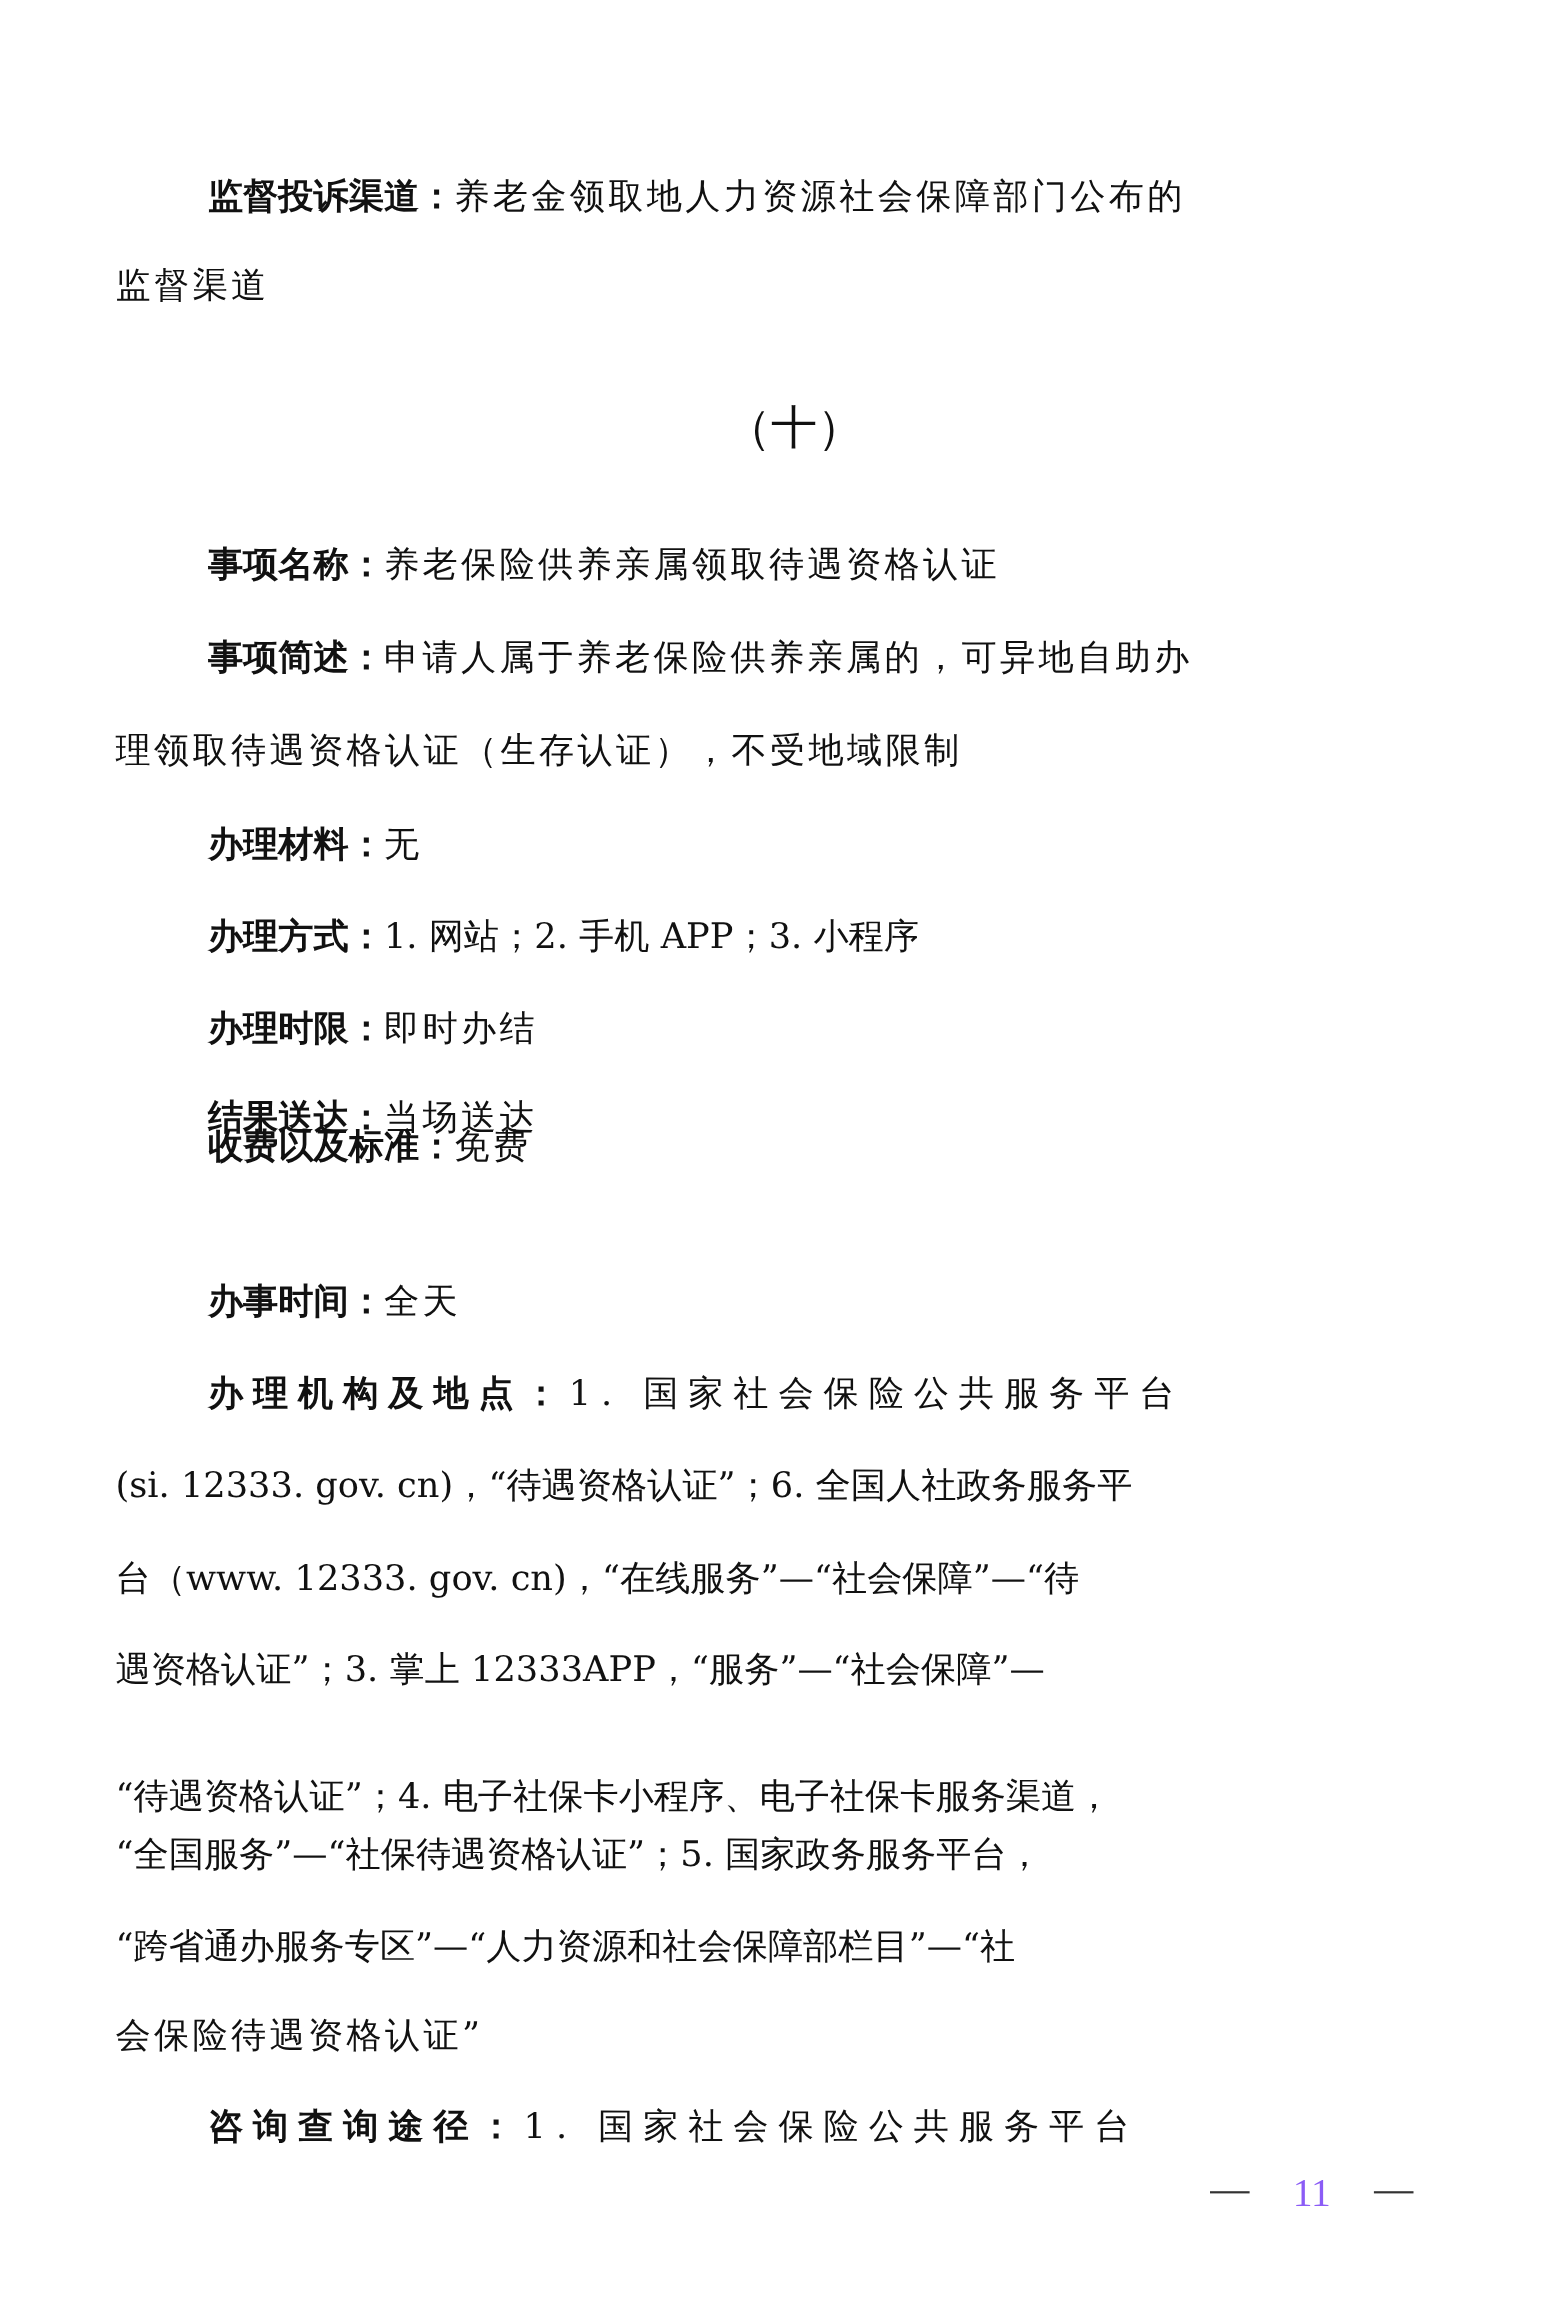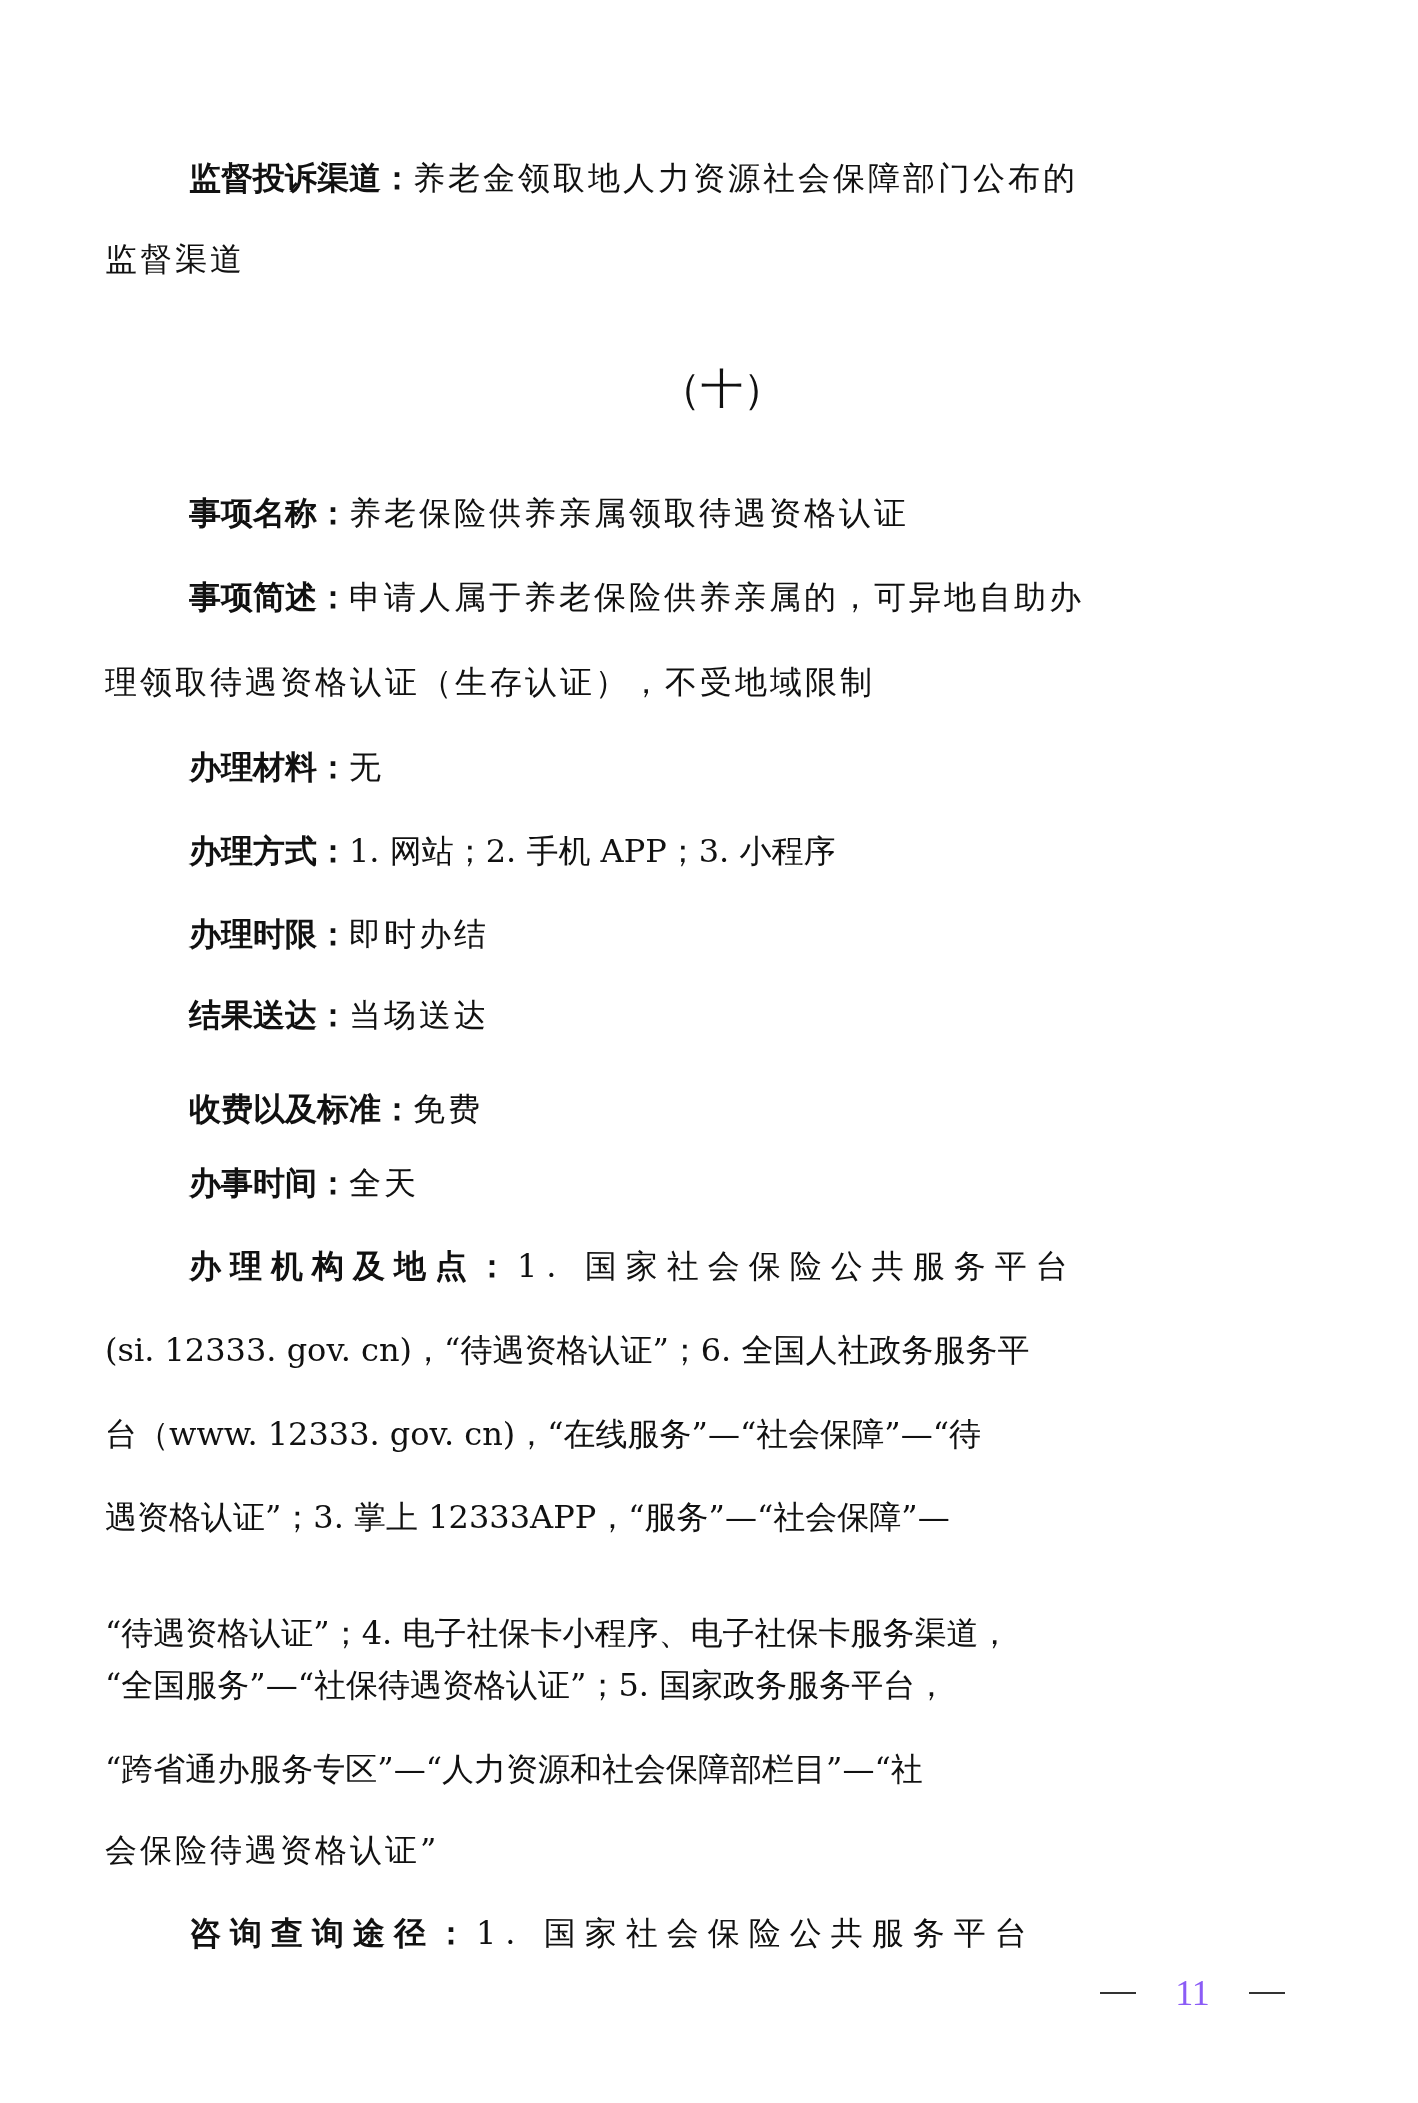--- a/index.html
+++ b/index.html
@@ -47,21 +47,21 @@
   </div>
 
   <div class="line first" style="top:909px;">
     <span class="lbl">办理时限：</span><span class="sp">即时办结</span>
   </div>
 
   <div class="line first" style="top:990px;">
     <span class="lbl">结果送达：</span><span class="sp">当场送达</span>
   </div>
 
-  <div class="line first" style="top:1084px;">
+  <div class="line first" style="top:1017px;">
     <span class="lbl">收费以及标准：</span><span class="sp">免费</span>
   </div>
 
   <div class="line first" style="top:1158px;">
     <span class="lbl">办事时间：</span><span class="sp">全天</span>
   </div>
 
   <div class="line first" style="top:1241px; width:1128px;">
     <span class="lbl wide">办理机构及地点：</span><span class="wide">1. 国家社会保险公共服务平台</span>
   </div>

